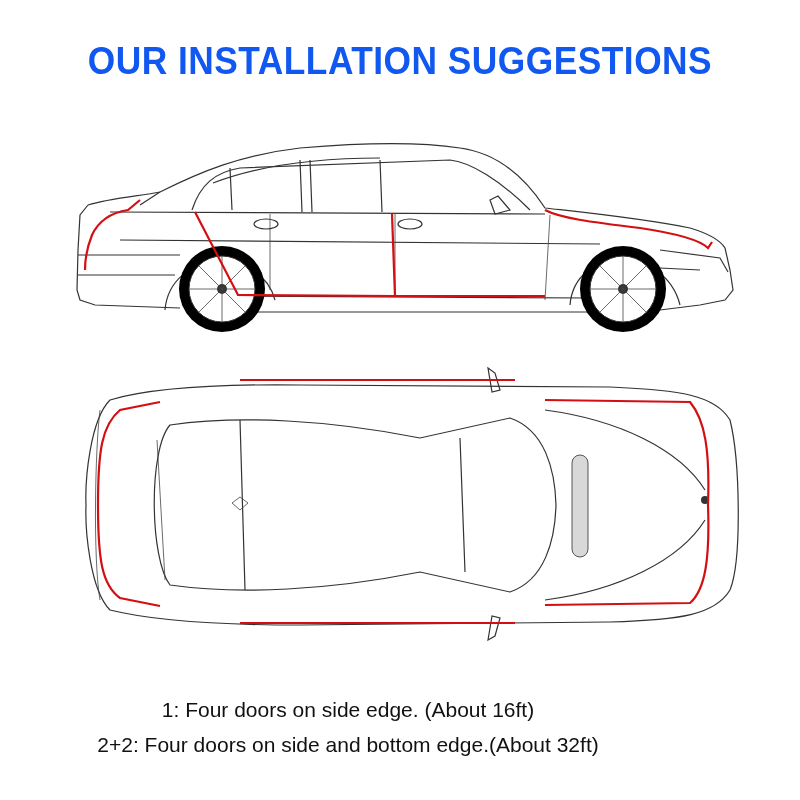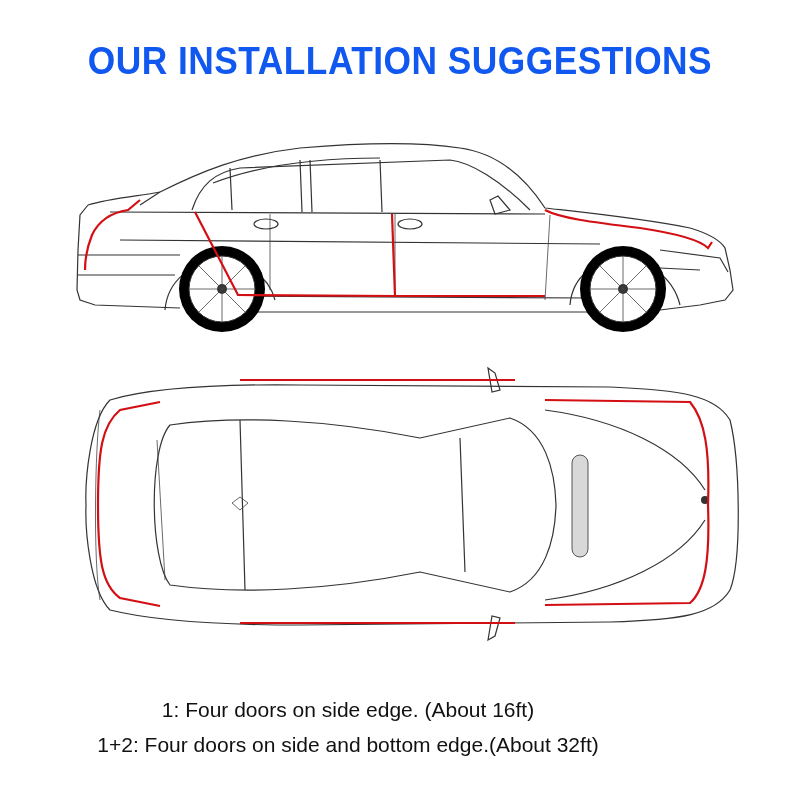--- a/index.html
+++ b/index.html
@@ -89,13 +89,13 @@
     <path class="ln" d="M545,410 C620,420 680,450 705,490 M545,600 C620,590 680,560 705,520"></path>
   </g>
   <g>
     <path class="rd" d="M160,402 L120,410 C102,425 98,450 98,505 C98,560 102,585 120,598 L160,606"></path>
     <path class="rd" d="M240,380 L515,380 M240,623 L515,623"></path>
     <path class="rd" d="M545,400 L690,402 C705,420 710,450 708,505 C710,560 705,590 690,603 L545,605"></path>
   </g>
 </svg>
 
 <div class="caption c1">1: Four doors on side edge. (About 16ft)</div>
-<div class="caption c2">1+2: Four doors on side and bottom edge.(About 32ft)</div>
+<div class="caption c2">2+2: Four doors on side and bottom edge.(About 32ft)</div>
 
 </body></html>

